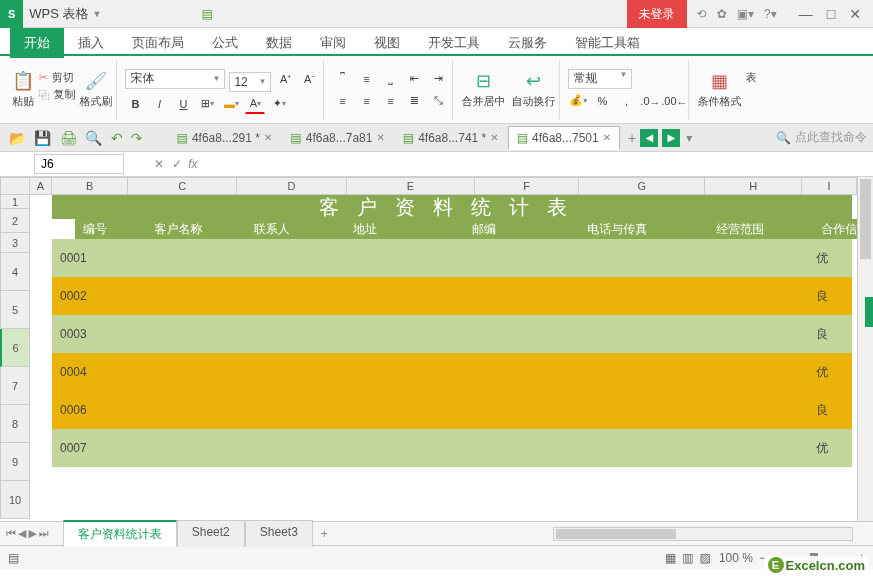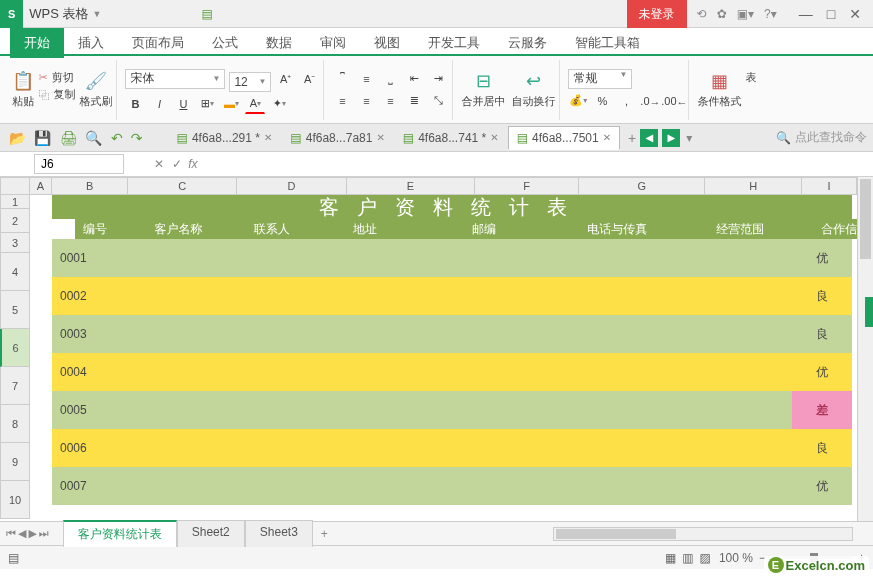--- a/index.html
+++ b/index.html
@@ -59,21 +59,21 @@
     .row-headers { width: 30px; }
     .row-h { border: 1px solid #ccc; border-top: none; background: #eee; text-align: center; font-size: 11px; color: #555; display: flex; align-items: center; justify-content: center; }
     .row-h.sel { background: #d4e8c6; border-left: 2px solid #1ca05f; }
     .cells-wrap { position: relative; overflow: hidden; flex: 1; }
     .hdr-row { display: flex; }
     .data-table { position: absolute; left: 22px; top: 18px; }
     .title-cell { background: #8aaa51; color: #fff; font-size: 20px; letter-spacing: 18px; height: 24px; display: flex; align-items: center; justify-content: center; width: 800px; }
     .header-row { background: #8aaa51; color: #fff; height: 20px; display: flex; align-items: center; width: 800px; font-size: 12px; margin-left: 23px; }
     .dr { height: 38px; display: flex; align-items: center; width: 800px; font-size: 12px; color: #444; }
     .dr.even { background: #c2d69b; }
-    .dr.odd { background: #fde047; }
+    .dr.odd { background: #eab308; }
     .c-num { width: 80px; padding-left: 8px; }
     .c-name { width: 100px; }
     .c-contact { width: 100px; }
     .c-addr { width: 120px; }
     .c-zip { width: 116px; }
     .c-phone { width: 130px; }
     .c-scope { width: 100px; }
     .c-credit { width: 60px; text-align: center; margin-left: auto; }
     .credit-bad { background: #f49ac1; color: #aa3355; font-weight: bold; height: 100%; display: flex; align-items: center; justify-content: center; }
     .vsb { width: 16px; background: #f0f0f0; border-left: 1px solid #ccc; position: relative; }
@@ -367,30 +367,20 @@
           <div class="dr odd">
             <span class="c-num">0004</span>
             <span class="c-name"></span>
             <span class="c-contact"></span>
             <span class="c-addr"></span>
             <span class="c-zip"></span>
             <span class="c-phone"></span>
             <span class="c-scope"></span>
             <span class="c-credit">优</span>
           </div>
-          <div class="dr even">
-            <span class="c-num">0005</span>
-            <span class="c-name"></span>
-            <span class="c-contact"></span>
-            <span class="c-addr"></span>
-            <span class="c-zip"></span>
-            <span class="c-phone"></span>
-            <span class="c-scope"></span>
-            <span class="c-credit credit-bad">差</span>
-          </div>
           <div class="dr odd">
             <span class="c-num">0006</span>
             <span class="c-name"></span>
             <span class="c-contact"></span>
             <span class="c-addr"></span>
             <span class="c-zip"></span>
             <span class="c-phone"></span>
             <span class="c-scope"></span>
             <span class="c-credit">良</span>
           </div>

